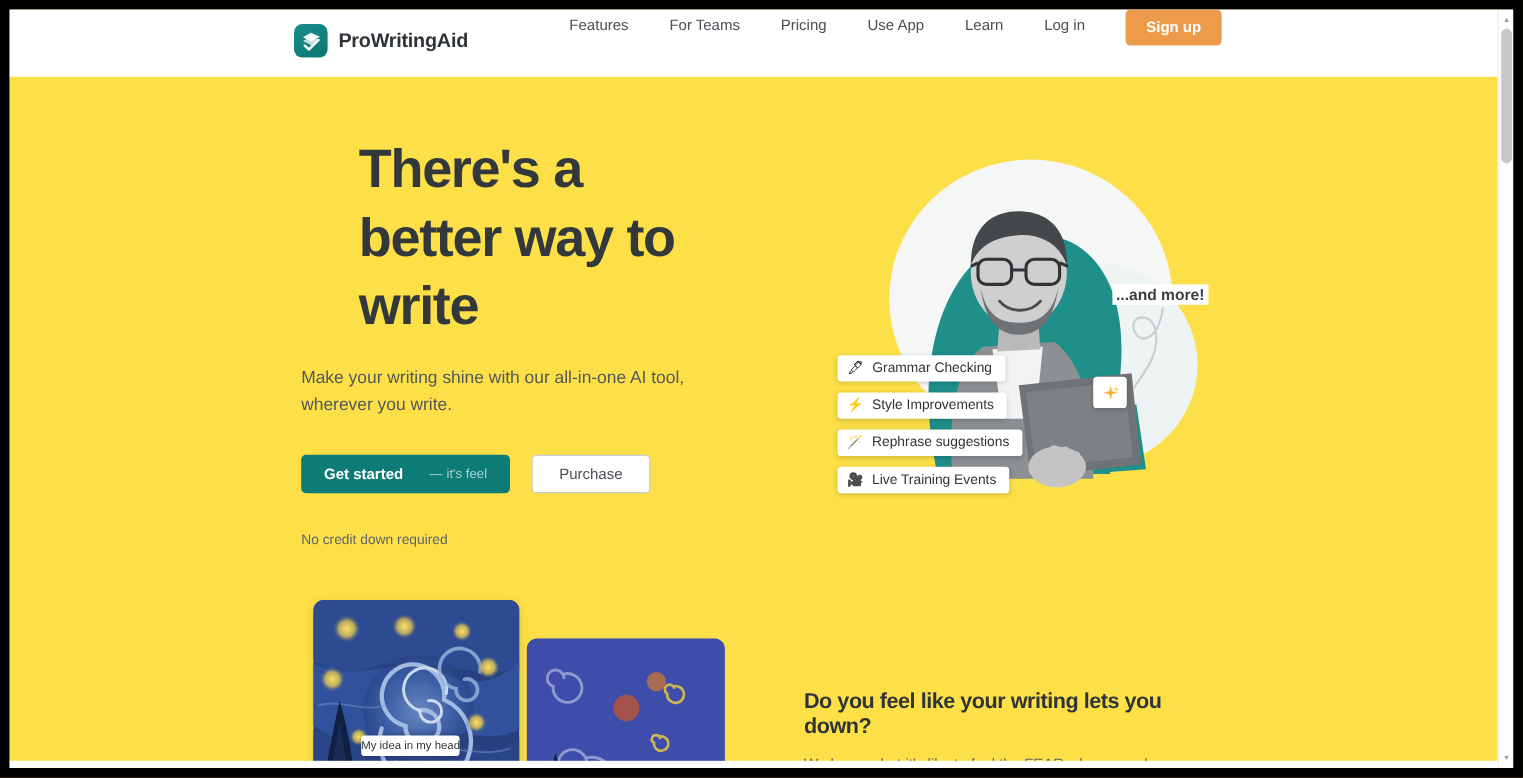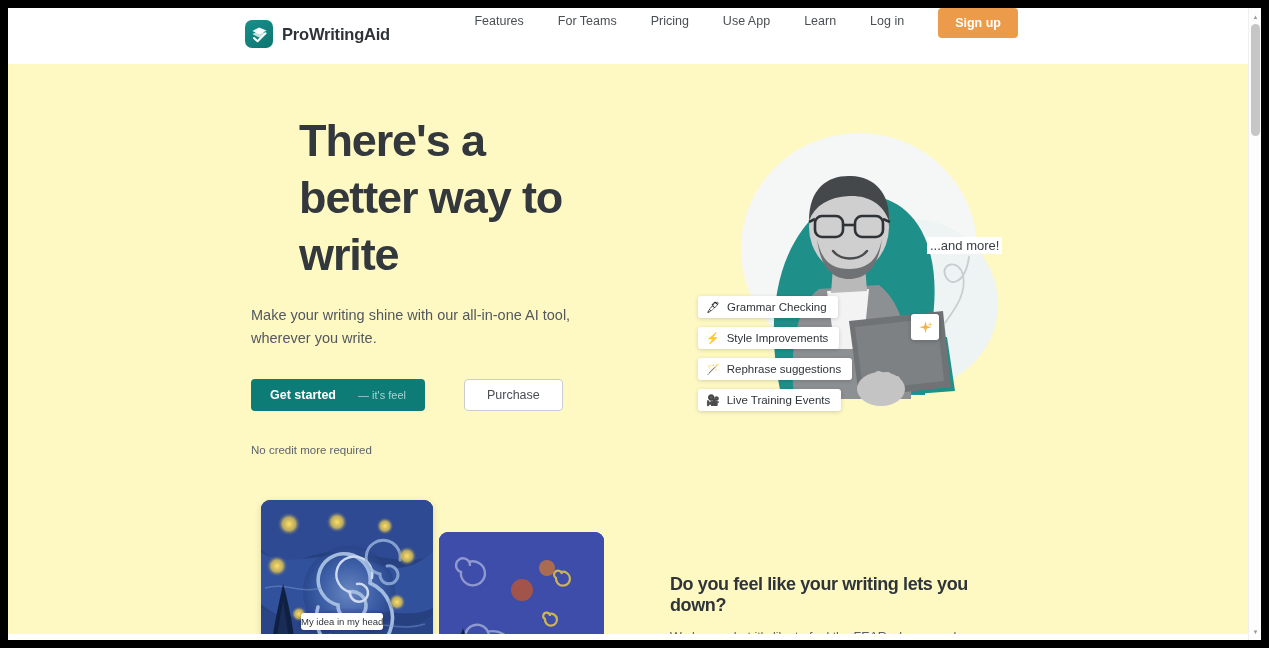--- a/index.html
+++ b/index.html
@@ -16,21 +16,21 @@
     background:#000;
   }
   #viewport {
     position:absolute; left:8px; top:8px;
     width:1253px; height:632px;
     background:#ffffff;
     overflow:hidden;
   }
   #page {
     position:absolute; left:0; top:0; width:1253px; height:632px;
-    background:#fef9c3;
+    background:#fde047;
   }
 
   
   #scrollbar {
     position:absolute; right:0; top:0; width:13px; height:632px;
     background:#fdfdfd; border-left:1px solid #f0f0f0;
   }
   #scroll-up-arrow, #scroll-down-arrow {
     position:absolute; left:0; width:13px; height:13px;
     display:flex; align-items:center; justify-content:center;
@@ -102,21 +102,21 @@
     background:#0d7b76; border:none; border-radius:4px;
     padding:0 19px; height:32px;
     display:flex; align-items:center; gap:22px;
     cursor:pointer;
   }
   #get-started-label { font-size:12.5px; font-weight:bold; color:#ffffff; }
   #get-started-note { font-size:11px; color:#a8d4d2; }
   #purchase-button {
     background:#ffffff; border:1px solid #c9cdd2; border-radius:4px;
     height:32px; padding:0 22px;
-    font-size:12.5px; color:#4a4f55; cursor:pointer;margin-left:21px;
+    font-size:12.5px; color:#4a4f55; cursor:pointer;
   }
   #no-credit-card {
     margin-top:33px; font-size:11.5px; color:#5f646a;
   }
 
   
   #hero-illustration {
     position:absolute; left:655px; top:35px;
     width:360px; height:330px;
   }
@@ -135,21 +135,21 @@
   .feature-chip .chip-label {
     font-size:11.5px; color:#2f3439; font-weight:500;
   }
   #chip-grammar   { top:197px; left:35px; }
   #chip-style     { top:228px; left:35px; }
   #chip-rephrase  { top:259px; left:35px; }
   #chip-events    { top:290px; left:35px; }
 
   #and-more-label {
     position:absolute; left:264px; top:138px;
-    font-size:13px; font-weight:normal; color:#3a3f45;
+    font-size:13px; font-weight:bold; color:#3a3f45;
     background:#ffffff; padding:1px 3px;
     white-space:nowrap;
   }
   #sparkle-badge {
     position:absolute; left:248px; top:215px;
     width:28px; height:26px; background:#ffffff;
     border-radius:3px; box-shadow:0 1px 4px rgba(0,0,0,0.18);
     display:flex; align-items:center; justify-content:center;
     font-size:13px;
   }
@@ -227,21 +227,21 @@
           <p id="hero-subtitle">Make your writing shine with our all-in-one AI tool, wherever you write.</p>
 
           <div id="hero-actions">
             <button id="get-started-button">
               <span id="get-started-label">Get started</span>
               <span id="get-started-note">— it's feel</span>
             </button>
             <button id="purchase-button">Purchase</button>
           </div>
 
-          <p id="no-credit-card">No credit more required</p>
+          <p id="no-credit-card">No credit down required</p>
         </div>
 
         <div id="hero-illustration">
           <svg id="illus-svg" width="360" height="330" viewBox="0 0 360 330" aria-hidden="true">
 
             <ellipse cx="196" cy="150" rx="118" ry="116" fill="#f4f7f6"></ellipse>
             <ellipse cx="245" cy="205" rx="90" ry="86" fill="#eef4f3"></ellipse>
 
             <path d="M118 295 C104 232 110 170 140 130 C165 96 215 86 243 112
                      C272 138 276 186 268 232 L262 296 Z" fill="#1f8f8a"></path>

